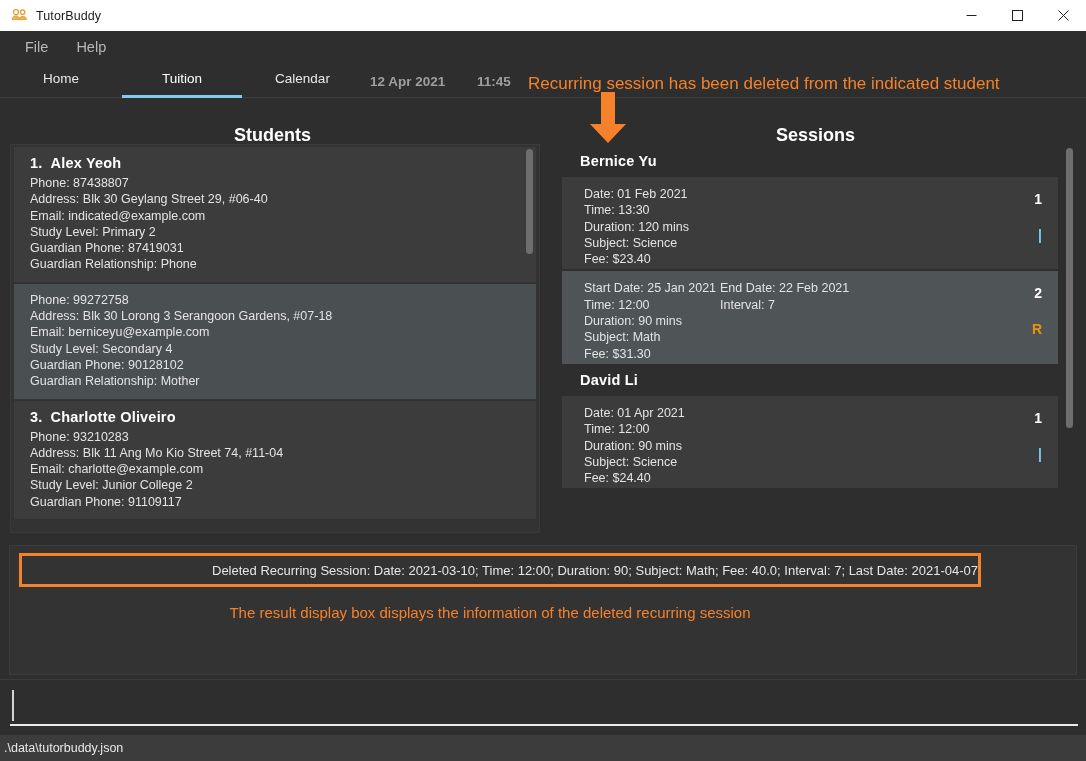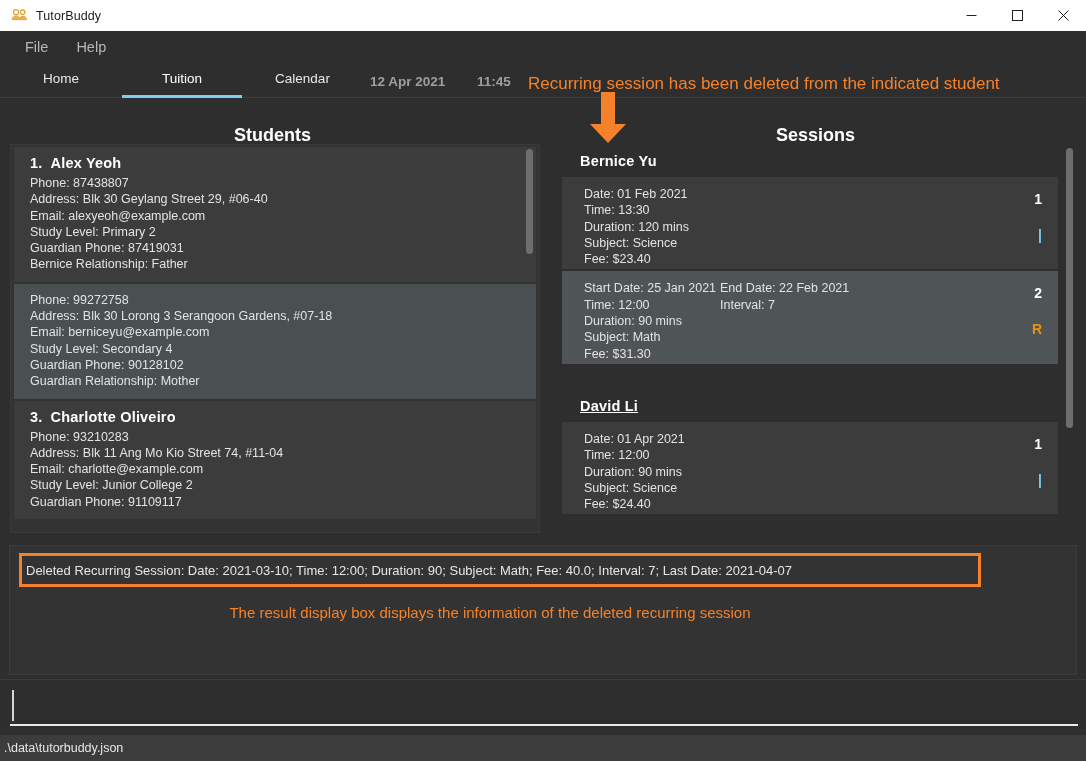--- a/index.html
+++ b/index.html
@@ -231,20 +231,21 @@
   }
   .result-box {
     position: absolute;
     left: 9px; top: 7px;
     width: 962px; height: 34px;
     border: 3px solid #f5822b;
     box-sizing: border-box;
     display: flex;
     align-items: center;
     padding-left: 4px;
+    justify-content: flex-end;
   }
   .result-text {
     font-size: 13px;
     color: #e6e6e6;
     white-space: nowrap;
   }
 
   
   .command-area {
     position: absolute;
@@ -360,24 +361,24 @@
   <div class="panel-heading heading-sessions">Sessions</div>
 
   <div class="students-panel">
 
     <div class="student-card">
       <div class="student-name">
         <span class="idx">1.</span><span>Alex Yeoh</span>
       </div>
       <div class="student-line">Phone: 87438807</div>
       <div class="student-line">Address: Blk 30 Geylang Street 29, #06-40</div>
-      <div class="student-line">Email: alexyeoh@example.com</div>
+      <div class="student-line">Email: indicated@example.com</div>
       <div class="student-line">Study Level: Primary 2</div>
       <div class="student-line">Guardian Phone: 87419031</div>
-      <div class="student-line">Bernice Relationship: Father</div>
+      <div class="student-line">Guardian Relationship: Phone</div>
     </div>
 
     <div class="student-card alt">
       <div class="student-line">Phone: 99272758</div>
       <div class="student-line">Address: Blk 30 Lorong 3 Serangoon Gardens, #07-18</div>
       <div class="student-line">Email: berniceyu@example.com</div>
       <div class="student-line">Study Level: Secondary 4</div>
       <div class="student-line">Guardian Phone: 90128102</div>
       <div class="student-line">Guardian Relationship: Mother</div>
     </div>
@@ -437,21 +438,21 @@
       <div class="session-line">
         <span class="col-a">Subject: Math</span>
       </div>
       <div class="session-line">
         <span class="col-a">Fee: $31.30</span>
       </div>
       <div class="session-index">2</div>
       <div class="session-flag flag-recurring">R</div>
     </div>
 
-    <div class="session-group-name" style="padding-top:34px;text-decoration:underline;">David Li</div>
+    <div class="session-group-name" style="padding-top:8px;">David Li</div>
 
     <div class="session-card">
       <div class="session-line">
         <span class="col-a">Date: 01 Apr 2021</span>
         <span></span>
       </div>
       <div class="session-line">
         <span class="col-a">Time: 12:00</span>
         <span></span>
       </div>

